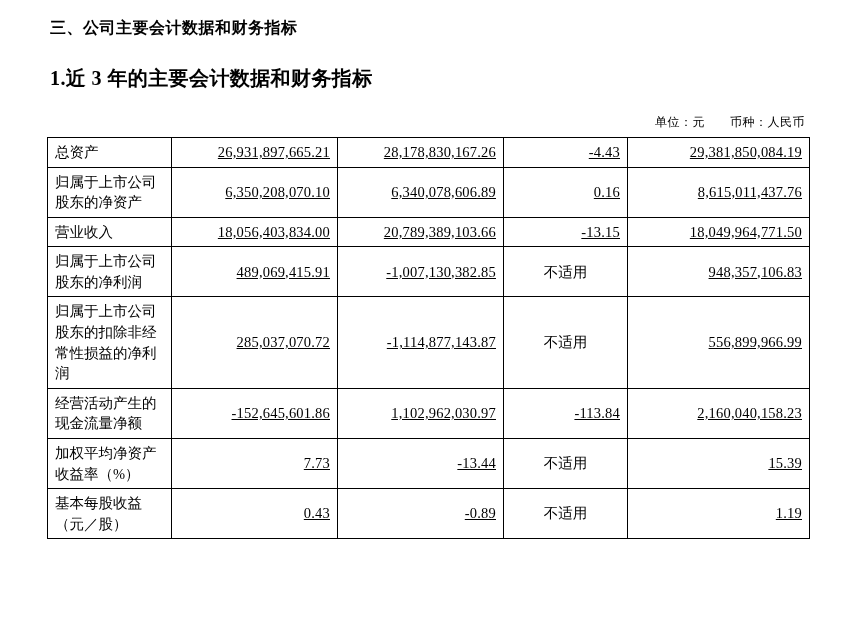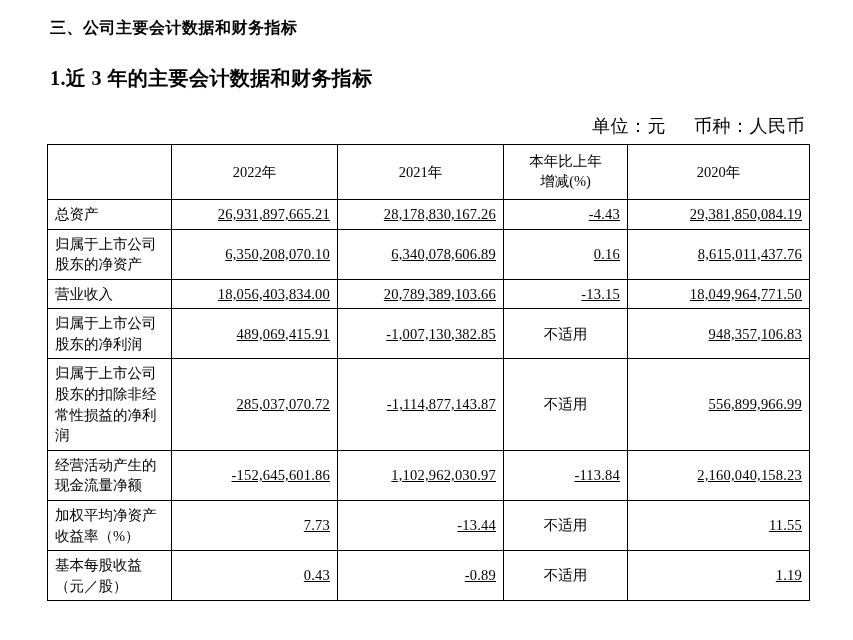--- a/index.html
+++ b/index.html
@@ -30,21 +30,21 @@
   }
   .heading-2 {
     font-size: 20px;
     font-weight: bold;
     letter-spacing: 0.4px;
     margin: 26px 0 0 6px;
   }
   .unit-line {
     margin: 22px 4px 6px 0;
     text-align: right;
-    font-size: 18px;
+    font-size: 12px;
     letter-spacing: 0.5px;
   }
   .unit-line .unit-gap {
     display: inline-block;
     width: 18px;
   }
   table.fin {
     border-collapse: collapse;
     width: 762px;
     margin: 0 0 0 3px;
@@ -102,30 +102,20 @@
 
   <table class="fin">
     <colgroup>
       <col class="c-label">
       <col class="c-2022">
       <col class="c-2021">
       <col class="c-chg">
       <col class="c-2020">
     </colgroup>
     <tbody>
-      <tr class="head">
-        <td></td>
-        <td>2022年</td>
-        <td>2021年</td>
-        <td class="hdr-chg">
-          <span>本年比上年</span><br>
-          <span>增减(%)</span>
-        </td>
-        <td>2020年</td>
-      </tr>
 
       <tr>
         <td class="label">总资产</td>
         <td class="num">26,931,897,665.21</td>
         <td class="num">28,178,830,167.26</td>
         <td class="num">-4.43</td>
         <td class="num">29,381,850,084.19</td>
       </tr>
 
       <tr>
@@ -166,21 +156,21 @@
         <td class="num">1,102,962,030.97</td>
         <td class="num">-113.84</td>
         <td class="num">2,160,040,158.23</td>
       </tr>
 
       <tr>
         <td class="label">加权平均净资产收益率（%）</td>
         <td class="num">7.73</td>
         <td class="num">-13.44</td>
         <td class="center">不适用</td>
-        <td class="num">11.55</td>
+        <td class="num">15.39</td>
       </tr>
 
       <tr>
         <td class="label">基本每股收益（元／股）</td>
         <td class="num">0.43</td>
         <td class="num">-0.89</td>
         <td class="center">不适用</td>
         <td class="num">1.19</td>
       </tr>
     </tbody>

